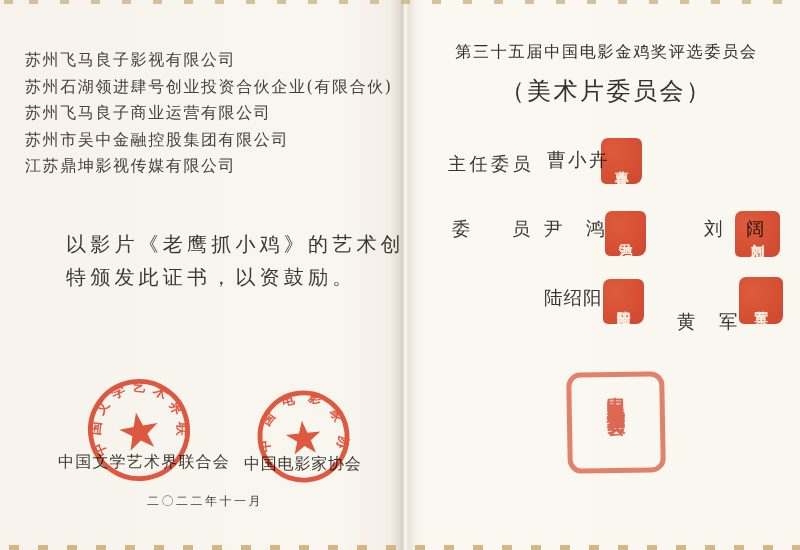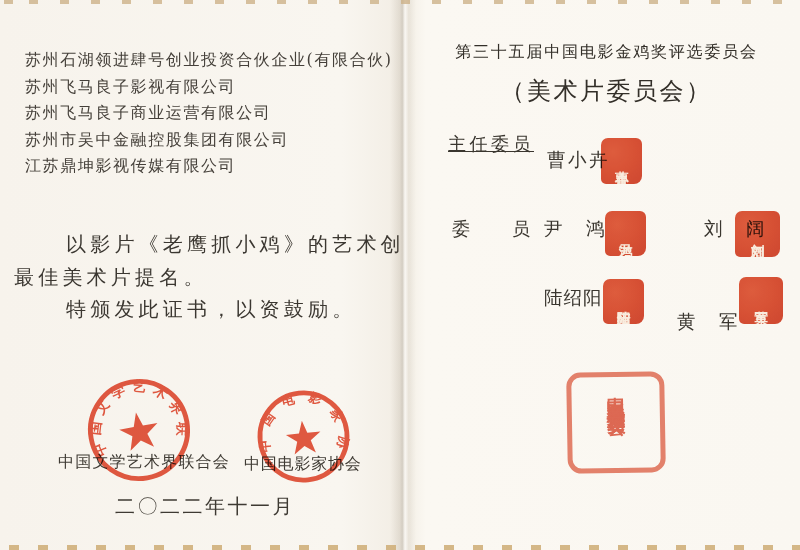--- a/index.html
+++ b/index.html
@@ -23,21 +23,21 @@
     font-size:20px;line-height:32.5px;letter-spacing:4.2px;white-space:nowrap;}
   .body-text .indent{padding-left:52px;}
   .seal-circle{position:absolute;z-index:3;color:#e2442a;opacity:.88;mix-blend-mode:multiply;}
   .seal-circle svg{display:block;width:100%;height:100%;}
   .seal-a{left:86px;top:377px;width:106px;height:106px;transform:rotate(-10deg);}
   .seal-b{left:256px;top:389px;width:95px;height:95px;transform:rotate(-6deg);}
   .caption{position:absolute;color:#3e3a33;font-size:16px;white-space:nowrap;z-index:2;}
   .cap1{left:58px;top:452px;letter-spacing:1.2px;}
   .cap2{left:244px;top:454px;letter-spacing:.8px;}
   .date-line{position:absolute;left:5px;top:493px;width:400px;text-align:center;
-    color:#3e3a33;font-size:20px;letter-spacing:2.5px;}
+    color:#3e3a33;font-size:12px;letter-spacing:2.5px;}
   
   .title1{position:absolute;left:413px;top:42px;width:387px;text-align:center;color:#332f29;
     font-size:16px;letter-spacing:1.8px;white-space:nowrap;}
   .title2{position:absolute;left:413px;top:75px;width:387px;text-align:center;color:#332f29;
     font-size:24px;letter-spacing:2.5px;}
   .rp-label{position:absolute;color:#3a362f;font-size:18px;letter-spacing:3.5px;white-space:nowrap;}
   .rp-name{position:absolute;color:#3a362f;font-size:18.5px;letter-spacing:2.5px;white-space:nowrap;}
   .sq-seal{position:absolute;z-index:3;box-sizing:border-box;
     width:41px;height:45px;border-radius:7px 6px 8px 5px;
     background:radial-gradient(circle at 30% 30%, #e0512f 0%, #d84326 55%, #cf3a20 100%);
@@ -55,30 +55,29 @@
 </head>
 <body>
 
 <div class="stage">
 
   <div class="edge-dashes top"></div>
   <div class="edge-dashes bottom"></div>
 
   <div class="page page-left">
     <ul class="companies">
+      <li>苏州飞马良子影视有限公司</li>
       <li>苏州石湖领进肆号创业投资合伙企业(有限合伙)</li>
-      <li>苏州飞马良子影视有限公司</li>
       <li>苏州飞马良子商业运营有限公司</li>
       <li>苏州市吴中金融控股集团有限公司</li>
       <li>江苏鼎坤影视传媒有限公司</li>
     </ul>
 
     <div class="body-text">
       <div class="indent">以影片《老鹰抓小鸡》的艺术创</div>
-      <div>最佳美术片提名。</div>
       <div class="indent">特颁发此证书，以资鼓励。</div>
     </div>
 
     <div class="seal-circle seal-a">
       <svg viewBox="0 0 120 120">
         <circle cx="60" cy="60" r="55" fill="none" stroke="currentColor" stroke-width="5.5"></circle>
         <path id="arcA" d="M 21.9 82 A 44 44 0 1 1 98.1 82" fill="none"></path>
         <text font-size="15.5" font-weight="bold" fill="currentColor" letter-spacing="7">
           <textPath href="#arcA" startOffset="2">中国文学艺术界联合会</textPath>
         </text>
@@ -100,21 +99,21 @@
     <div class="caption cap1">中国文学艺术界联合会</div>
     <div class="caption cap2">中国电影家协会</div>
     <div class="date-line">二〇二二年十一月</div>
   </div>
 
   <div class="page page-right"></div>
 
   <div class="title1">第三十五届中国电影金鸡奖评选委员会</div>
   <div class="title2">（美术片委员会）</div>
 
-  <span class="rp-label" style="left:448px;top:132px;text-decoration:underline;">主任委员</span>
+  <span class="rp-label" style="left:448px;top:152px;">主任委员</span>
   <span class="rp-name" style="left:547px;top:147px;">曹小卉</span>
   <span class="sq-seal" style="left:601px;top:138px;height:46px;">曹小卉</span>
 
   <span class="rp-label" style="left:452px;top:217px;letter-spacing:2px;">委　　员</span>
   <span class="rp-name" style="left:544px;top:216px;">尹　鸿</span>
   <span class="sq-seal" style="left:605px;top:211px;">尹鸿</span>
   <span class="rp-name" style="left:704px;top:216px;">刘　阔</span>
   <span class="sq-seal" style="left:735px;top:211px;width:45px;height:46px;">刘阔</span>
 
   <span class="rp-name" style="left:544px;top:285px;letter-spacing:1px;">陆绍阳</span>

